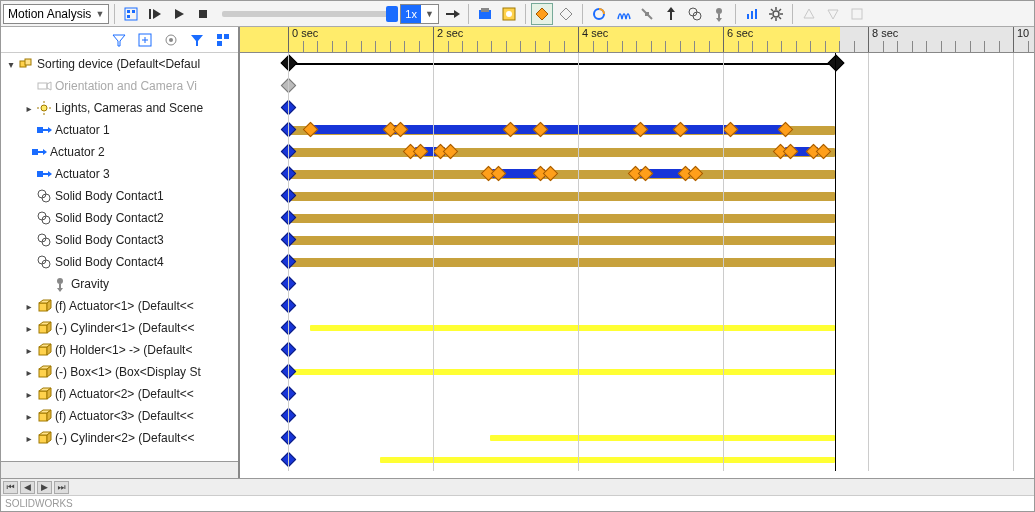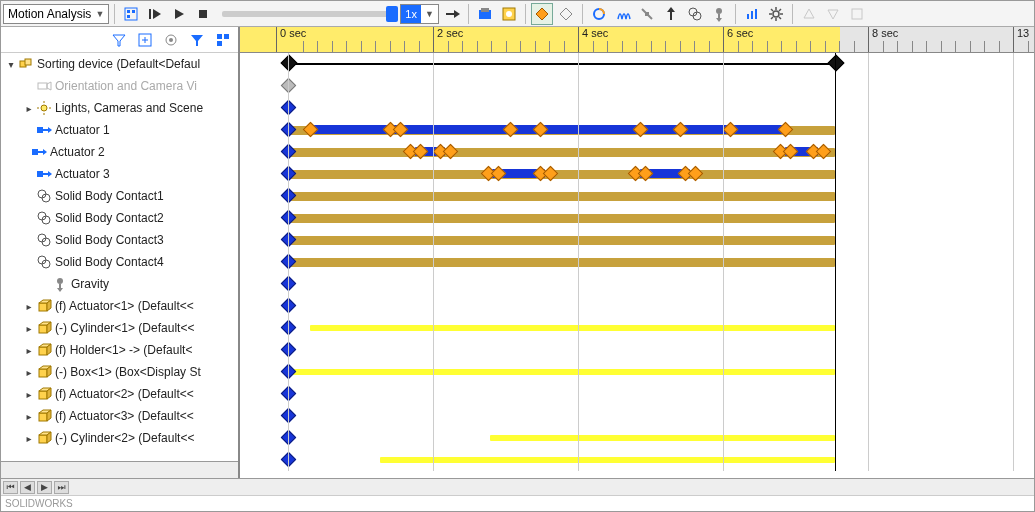--- a/index.html
+++ b/index.html
@@ -435,21 +435,21 @@
             </span>
             <span class="lbl">(-) Cylinder&lt;2&gt; (Default&lt;&lt;</span>
           </div>
         </div>
       <div class="leftscroll"></div>
     </div>
 
     <div class="rightcol">
       <div class="ruler" id="ruler">
           <div class="grey" style="left: 600px; right: 0px;"></div>
-          <div class="major" style="left: 36px;">0 sec</div>
+          <div class="major" style="left: 48px;">0 sec</div>
           <div class="minor" style="left: 62.5px;"></div>
           <div class="minor" style="left: 77px;"></div>
           <div class="minor" style="left: 91.5px;"></div>
           <div class="minor" style="left: 106px;"></div>
           <div class="minor" style="left: 120.5px;"></div>
           <div class="minor" style="left: 135px;"></div>
           <div class="minor" style="left: 149.5px;"></div>
           <div class="minor" style="left: 164px;"></div>
           <div class="minor" style="left: 178.5px;"></div>
           <div class="major" style="left: 193px;">2 sec</div>
@@ -485,21 +485,21 @@
           <div class="major" style="left: 628px;">8 sec</div>
           <div class="minor" style="left: 642.5px;"></div>
           <div class="minor" style="left: 657px;"></div>
           <div class="minor" style="left: 671.5px;"></div>
           <div class="minor" style="left: 686px;"></div>
           <div class="minor" style="left: 700.5px;"></div>
           <div class="minor" style="left: 715px;"></div>
           <div class="minor" style="left: 729.5px;"></div>
           <div class="minor" style="left: 744px;"></div>
           <div class="minor" style="left: 758.5px;"></div>
-          <div class="major" style="left: 773px;">13</div>
+          <div class="major" style="left: 773px;">10</div>
           <div class="minor" style="left: 787.5px;"></div>
         </div>
       <div class="timeline" id="timeline" style="height: 418px;">
         <div class="rows" id="rows">
             <div class="timerow">
               <div class="rangebar" style="left: 48px; width: 547px; top: 10px;"></div>
               <div class="dia black" style="left: 43px; top: 4px;"></div>
               <div class="dia black" style="left: 590px; top: 4px;"></div>
             </div>
             <div class="timerow">

